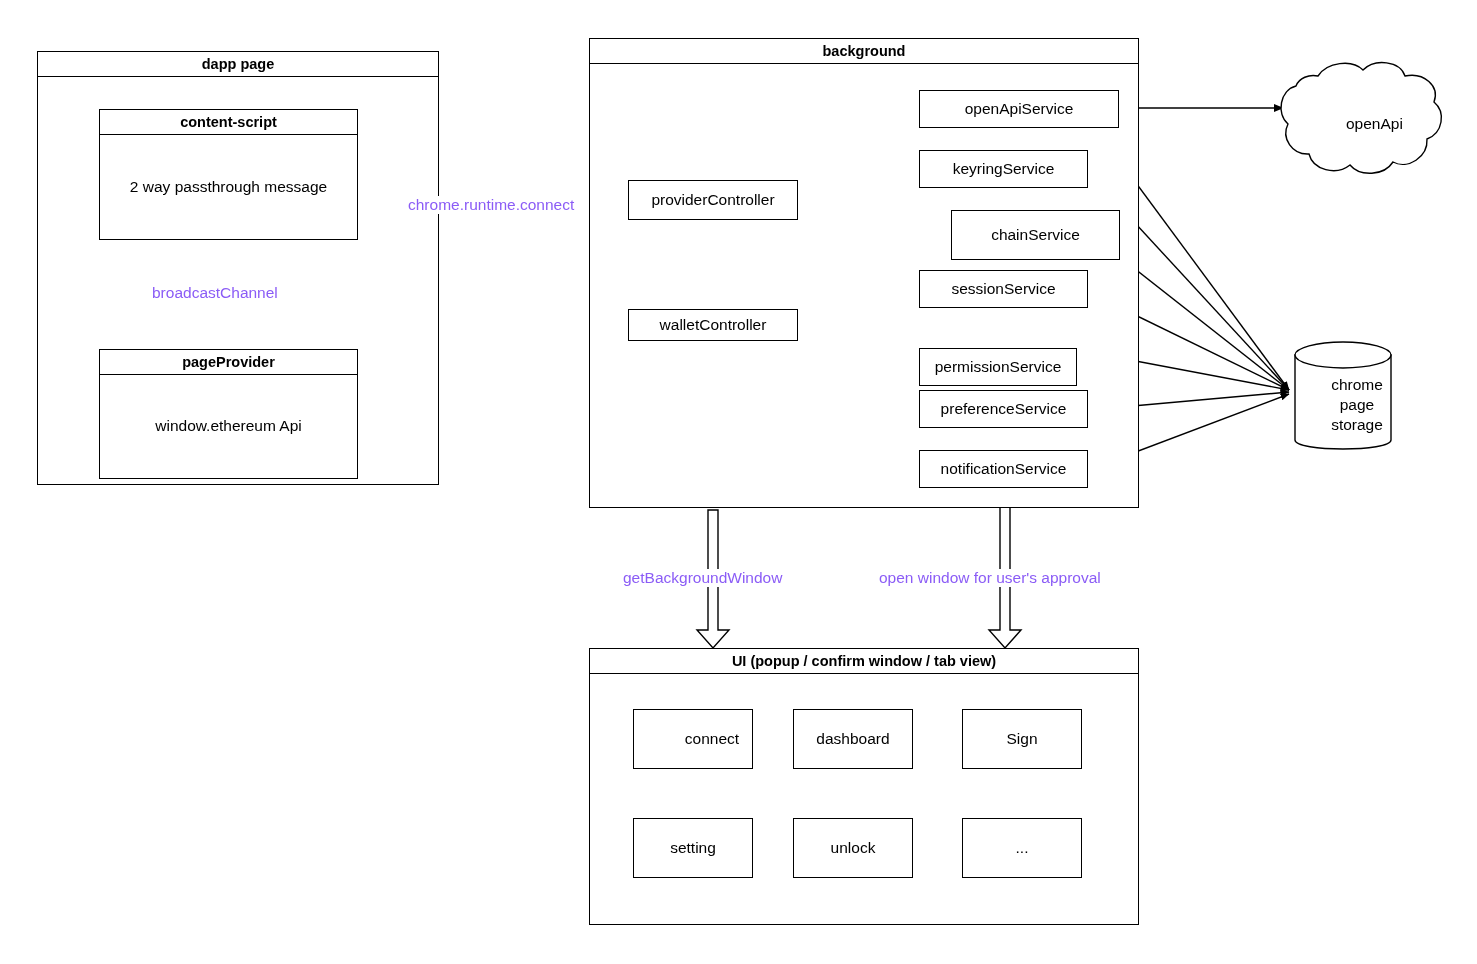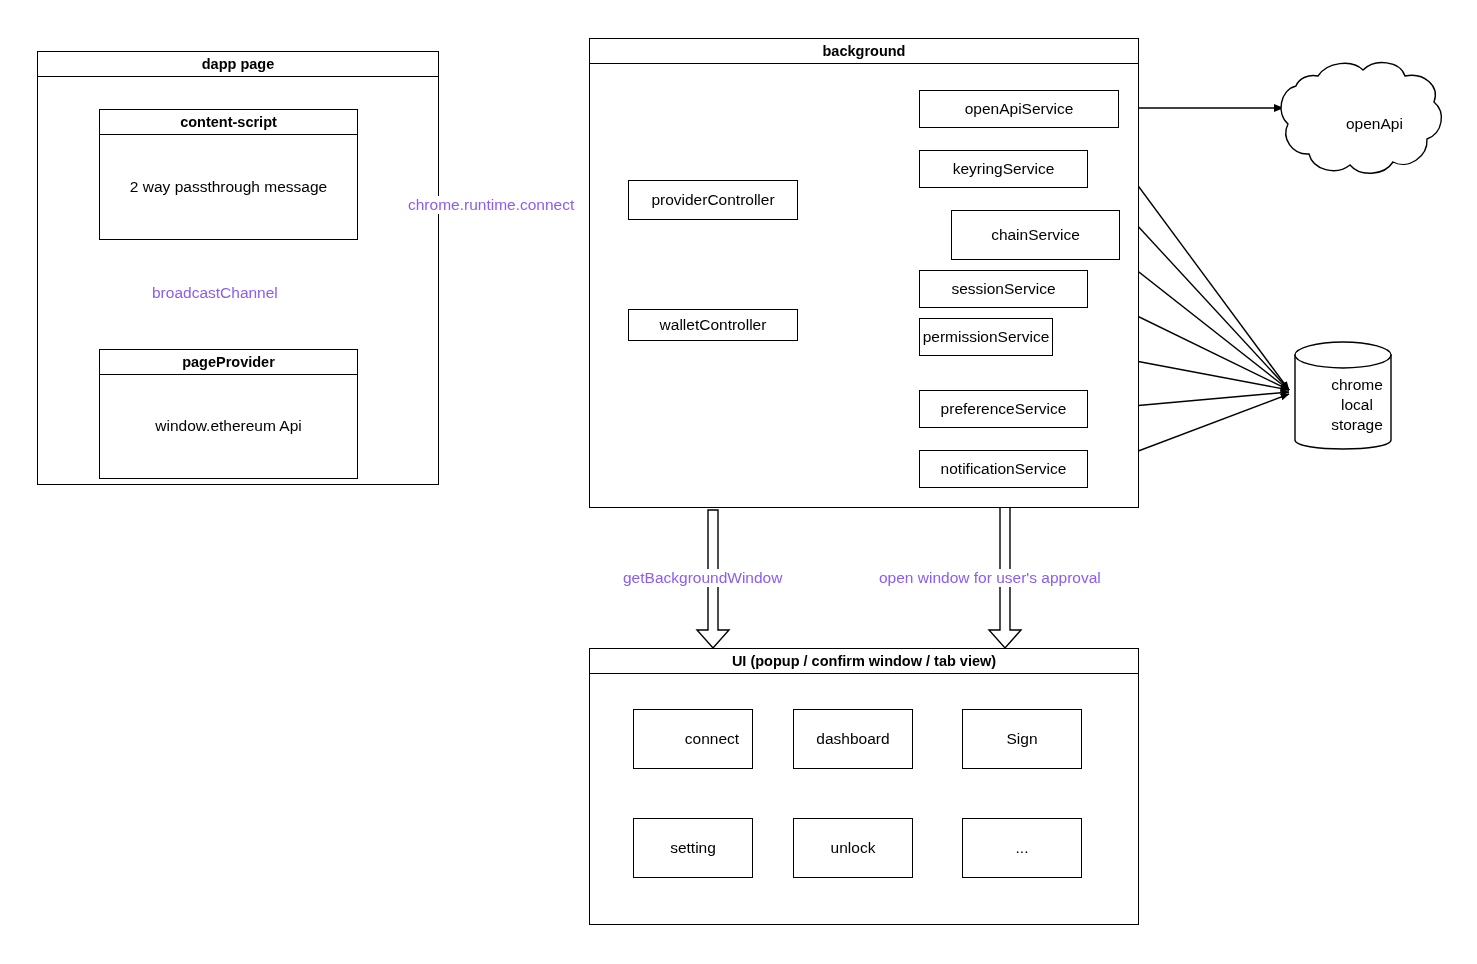--- a/index.html
+++ b/index.html
@@ -109,35 +109,35 @@
     <div class="hdr">background</div>
   </div>
 
   <div class="svc" style="left:628px;top:180px;width:170px;height:40px;">providerController</div>
   <div class="svc" style="left:628px;top:309px;width:170px;height:32px;">walletController</div>
 
   <div class="svc" style="left:919px;top:90px;width:200px;height:38px;">openApiService</div>
   <div class="svc" style="left:919px;top:150px;width:169px;height:38px;">keyringService</div>
   <div class="svc" style="left:919px;top:210px;width:169px;height:50px;margin-left:32px;">chainService</div>
   <div class="svc" style="left:919px;top:270px;width:169px;height:38px;">sessionService</div>
-  <div class="svc" style="left:919px;top:318px;width:134px;height:38px;">permissionService</div>
+  <div class="svc" style="left:919px;top:348px;width:158px;height:38px;">permissionService</div>
   <div class="svc" style="left:919px;top:390px;width:169px;height:38px;">preferenceService</div>
   <div class="svc" style="left:919px;top:450px;width:169px;height:38px;">notificationService</div>
 
   <div class="cloud-label" style="left:1322px;top:115px;">openApi</div>
 
   <svg class="layer" viewBox="0 0 1477 964" style="pointer-events:none;">
     <g fill="#fff" stroke="#000" stroke-width="1.4">
       <path d="M1295,355 L1295,440 C1295,452 1391,452 1391,440 L1391,355 Z"></path>
       <ellipse cx="1343" cy="355" rx="48" ry="13"></ellipse>
     </g>
   </svg>
   <div class="cyl-label" style="left:1309px;top:375px;width:96px;">
     <div>chrome</div>
-    <div>local</div>
+    <div>page</div>
     <div>storage</div>
   </div>
 
   <div class="edge-label" style="left:619px;top:569px;">getBackgroundWindow</div>
   <div class="edge-label" style="left:875px;top:569px;">open window for user's approval</div>
 
   <div class="box" style="left:589px;top:648px;width:550px;height:277px;">
     <div class="hdr">UI (popup / confirm window / tab view)</div>
   </div>
 

